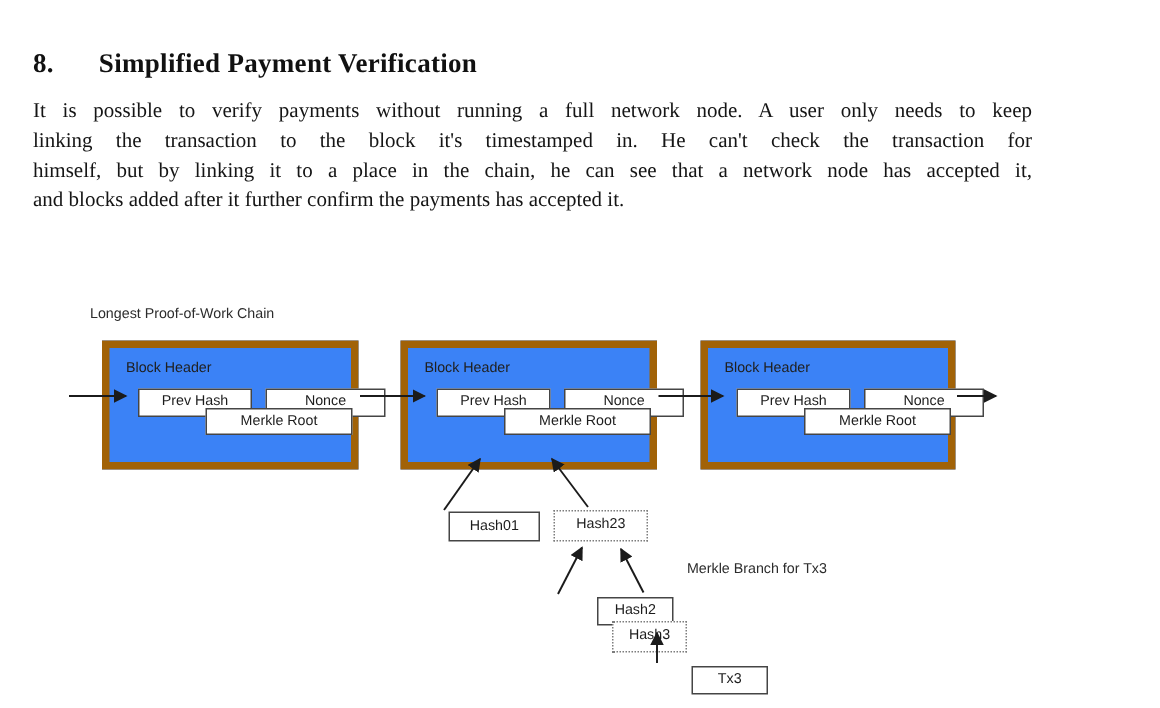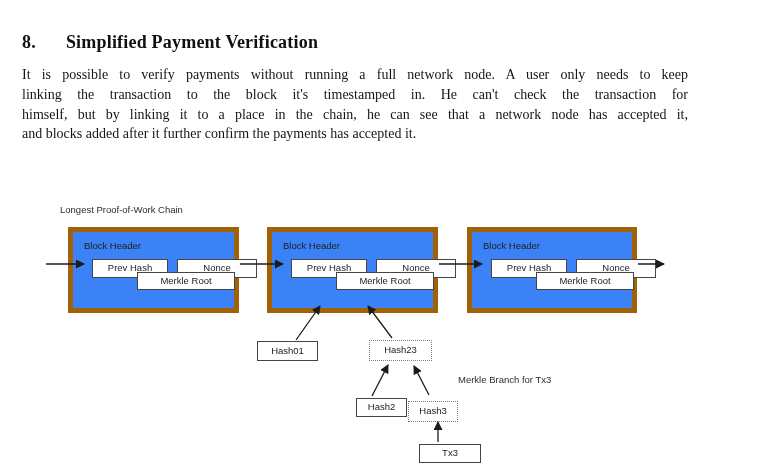--- a/index.html
+++ b/index.html
@@ -44,27 +44,27 @@
     text-align:center;white-space:nowrap;
   }
   .block .prev {left:19px;top:27px;width:76px;height:19px;line-height:16px;}
   .block .nonce{left:104px;top:27px;width:80px;height:19px;line-height:16px;}
   .block .mroot{left:37px;top:40px;width:98px;height:18px;line-height:15px;margin-left:27px;}
   .mnode{
     position:absolute;background:#fff;
     font:9.5px "Liberation Sans",sans-serif;color:#1c1c1c;
     text-align:center;white-space:nowrap;
   }
-  .mnode.solid {border:1.5px solid #454545;}
+  .mnode.solid {border:1.5px solid #454545;margin-left:42px;}
   .mnode.dotted{border:1.5px dotted #7d7d7d;text-align:center;}
   .hash01{left:257px;top:341px;width:61px;height:20px;line-height:17px;}
   .hash23{left:369px;top:340px;width:63px;height:21px;line-height:18px;}
   .hash2 {left:356px;top:398px;width:51px;height:19px;line-height:16px;}
-  .hash3 {left:408px;top:401px;width:50px;height:21px;line-height:18px;}
-  .tx3   {left:419px;top:444px;width:62px;height:19px;line-height:16px;}
+  .hash3 {left:408px;top:414px;width:50px;height:21px;line-height:18px;}
+  .tx3   {left:419px;top:444px;width:51px;height:19px;line-height:16px;}
   .arrows{position:absolute;left:0;top:0;width:773px;height:472px;pointer-events:none;}
 </style>
 </head>
 <body>
 
 <div class="page">
 
   <h1 class="heading">
     <span>8.</span><span class="title">Simplified Payment Verification</span>
   </h1>

